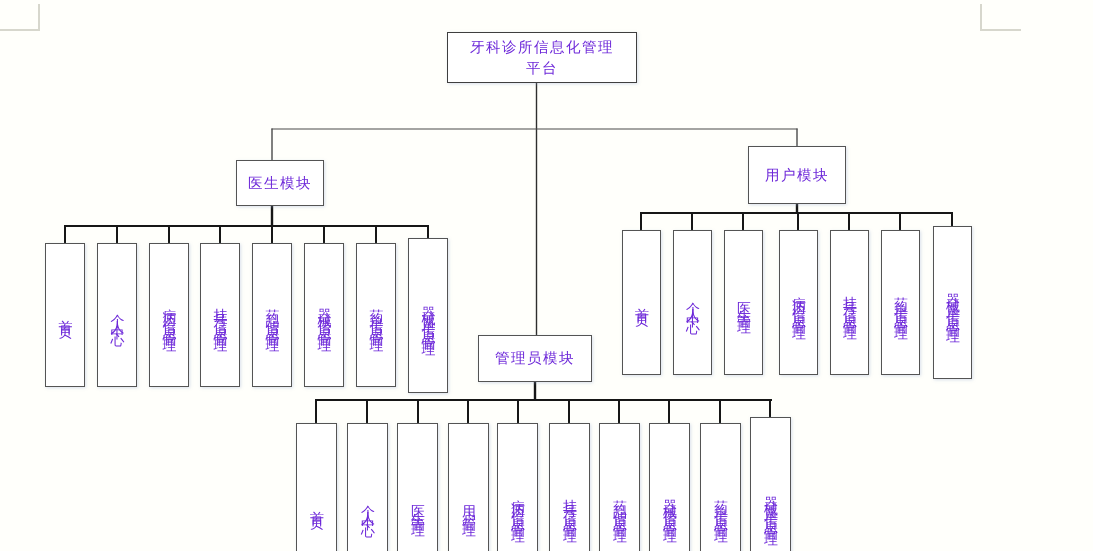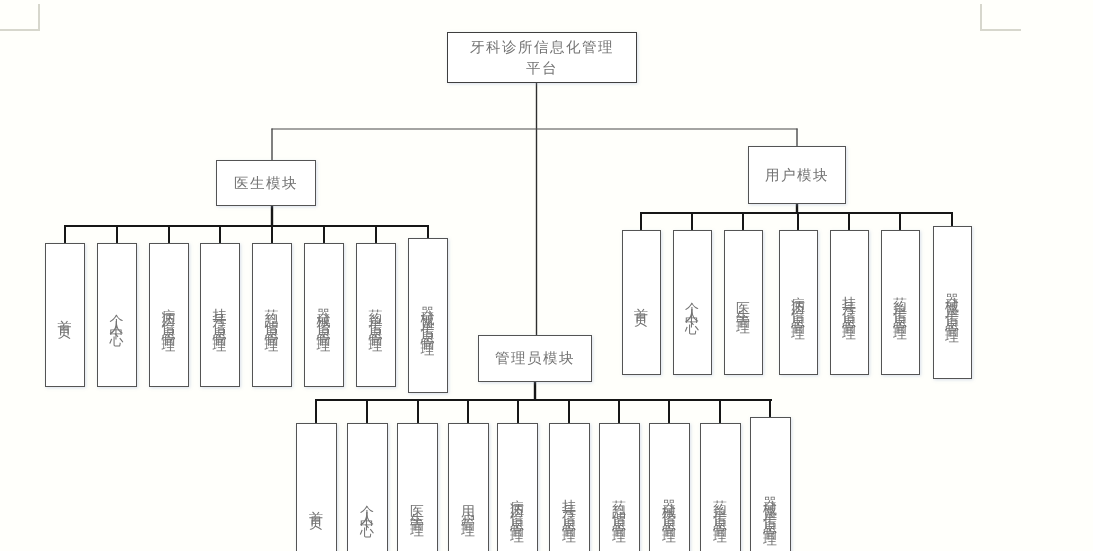--- a/index.html
+++ b/index.html
@@ -2,22 +2,22 @@
 <html><head>
 <meta charset="utf-8">
 <style>
   html, body { margin: 0; padding: 0; background: #ffffff; }
   .canvas {
     position: relative;
     width: 1093px;
     height: 551px;
     overflow: hidden;
     background: #fffffb;
-    font-family: Liberation Sans, sans-serif;
-    color: #737373;
+    font-family: Liberation Serif, serif;
+    color: #6d28d9;
   }
   .lines-svg {
     position: absolute;
     left: 0; top: 0;
     width: 1093px; height: 551px;
   }
   .node {
     position: absolute;
     box-sizing: border-box;
     background: #ffffff;
@@ -95,21 +95,21 @@
     <line x1="669" y1="399" x2="669" y2="424" stroke="#161616" stroke-width="2"></line>
     <line x1="720" y1="399" x2="720" y2="424" stroke="#161616" stroke-width="2"></line>
     <line x1="770" y1="399" x2="770" y2="418" stroke="#161616" stroke-width="2"></line>
   </svg>
 
   <div class="node" style="left:447px; top:32px; width:190px; height:51px; border-color:#3f3f3f;">
     <div class="hlabel">牙科诊所信息化管理</div>
     <div class="hlabel">平台</div>
   </div>
 
-  <div class="node" style="left:216px; top:160px; width:100px; height:46px;">
+  <div class="node" style="left:236px; top:160px; width:88px; height:46px;">
     <div class="hlabel">医生模块</div>
   </div>
   <div class="node" style="left:748px; top:146px; width:98px; height:58px;">
     <div class="hlabel">用户模块</div>
   </div>
   <div class="node" style="left:478px; top:335px; width:114px; height:47px;">
     <div class="hlabel">管理员模块</div>
   </div>
 
   <div class="node vnode" style="left:45px; top:243px; width:40px; height:144px;">

